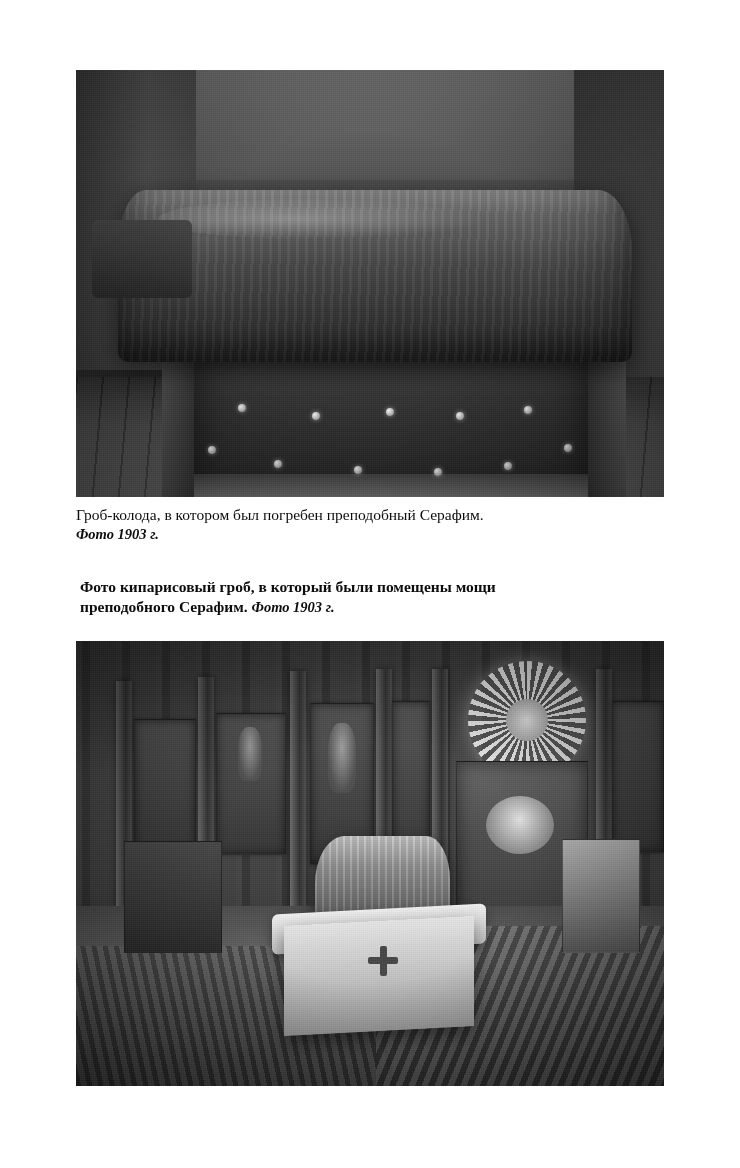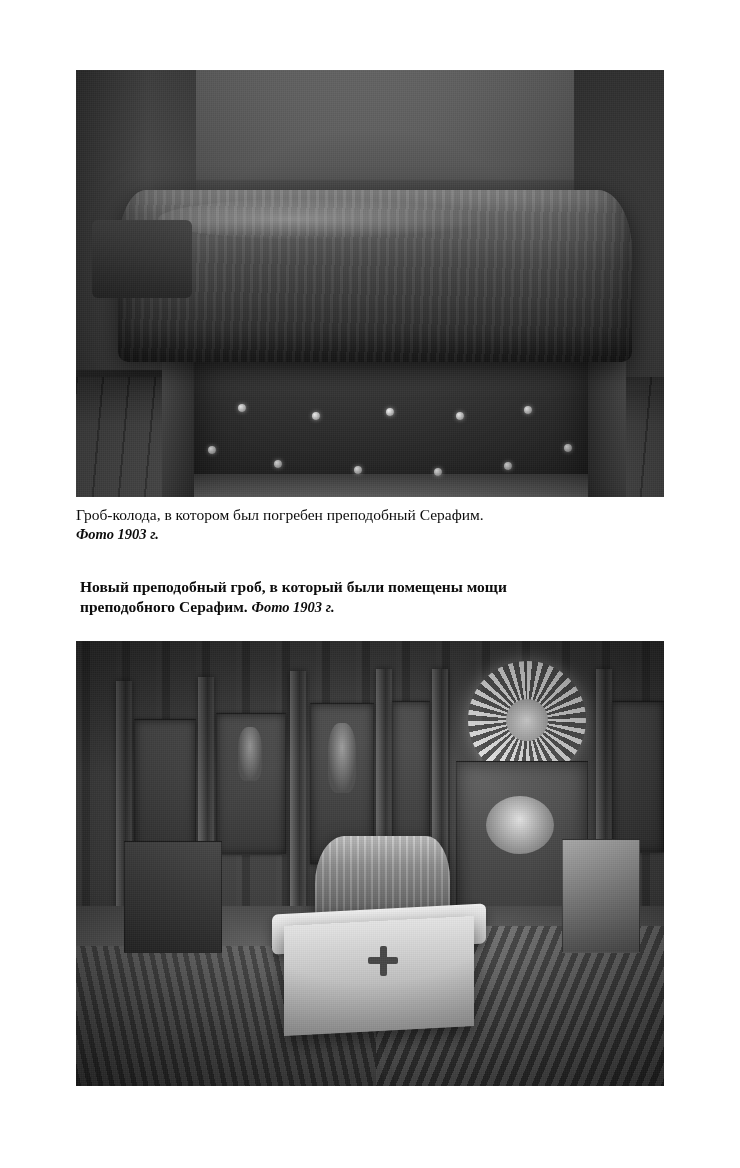--- a/index.html
+++ b/index.html
@@ -367,21 +367,21 @@
       <div class="p1-noise"></div>
     </div>
   </div>
 
   <div class="caption caption-one">
     <div>Гроб-колода, в котором был погребен преподобный Серафим.</div>
     <div class="italic">Фото 1903 г.</div>
   </div>
 
   <div class="caption caption-two">
-    <div>Новый преподобный гроб, в который были помещены мощи</div>
+    <div>Фото кипарисовый гроб, в который были помещены мощи</div>
     <div>
       <span>преподобного Серафим.</span>
       <span class="italic">Фото 1903 г.</span>
     </div>
   </div>
 
   <div class="figure-two">
     <div class="photo">
       <div class="p2-bg"></div>
       <div class="p2-iconostasis"></div>

